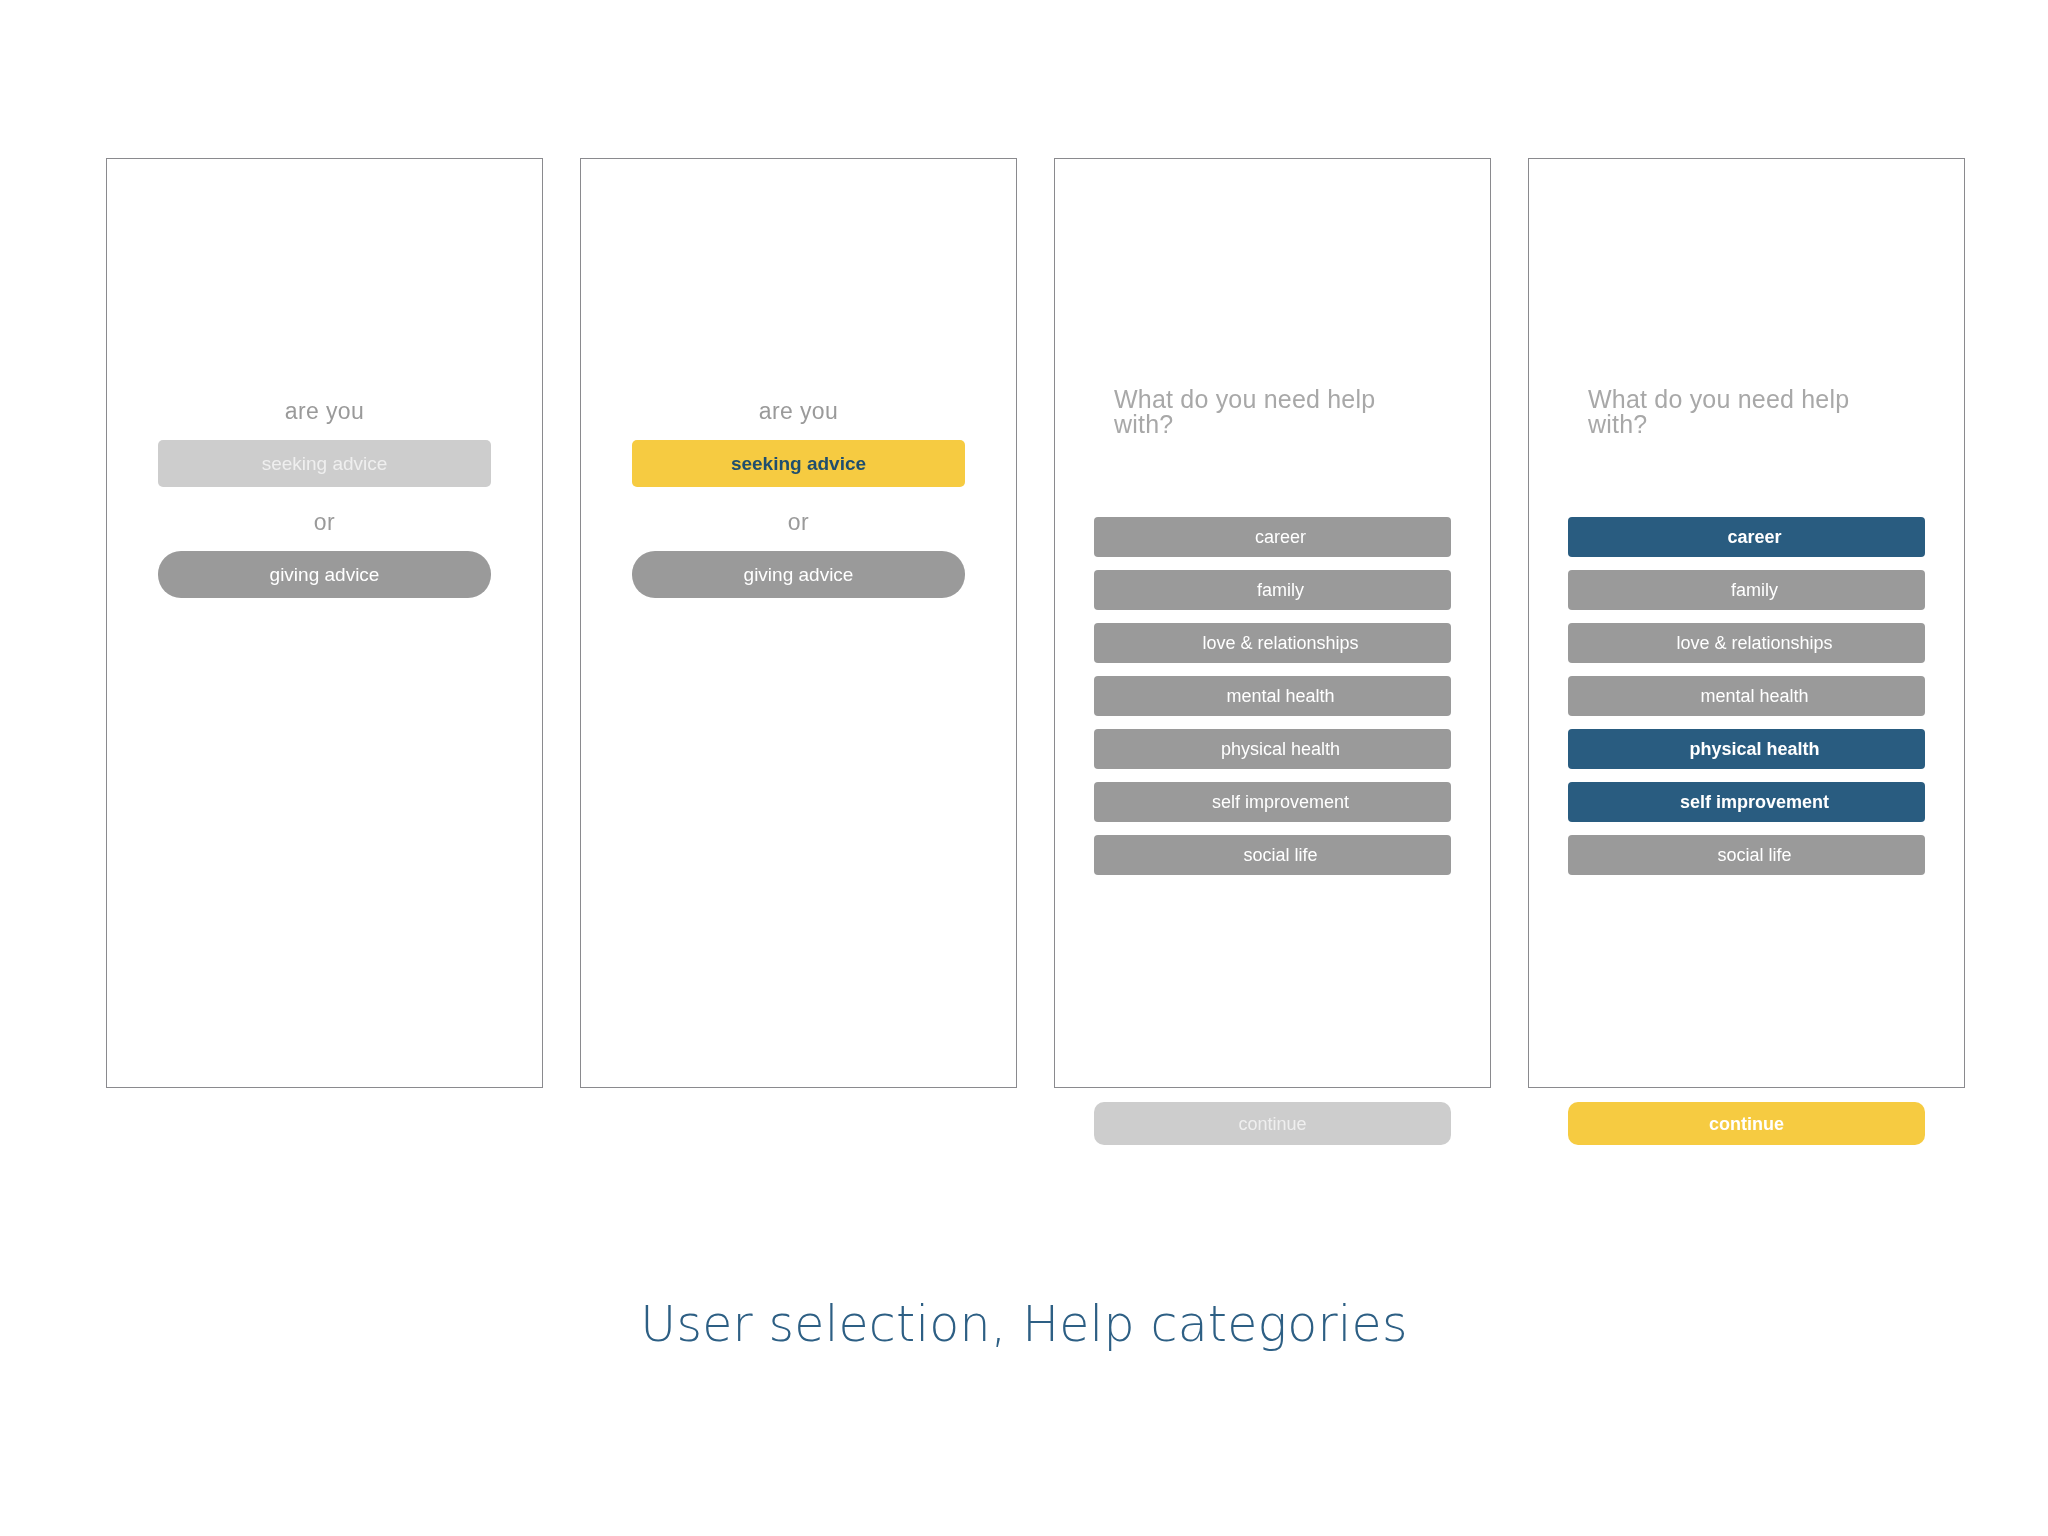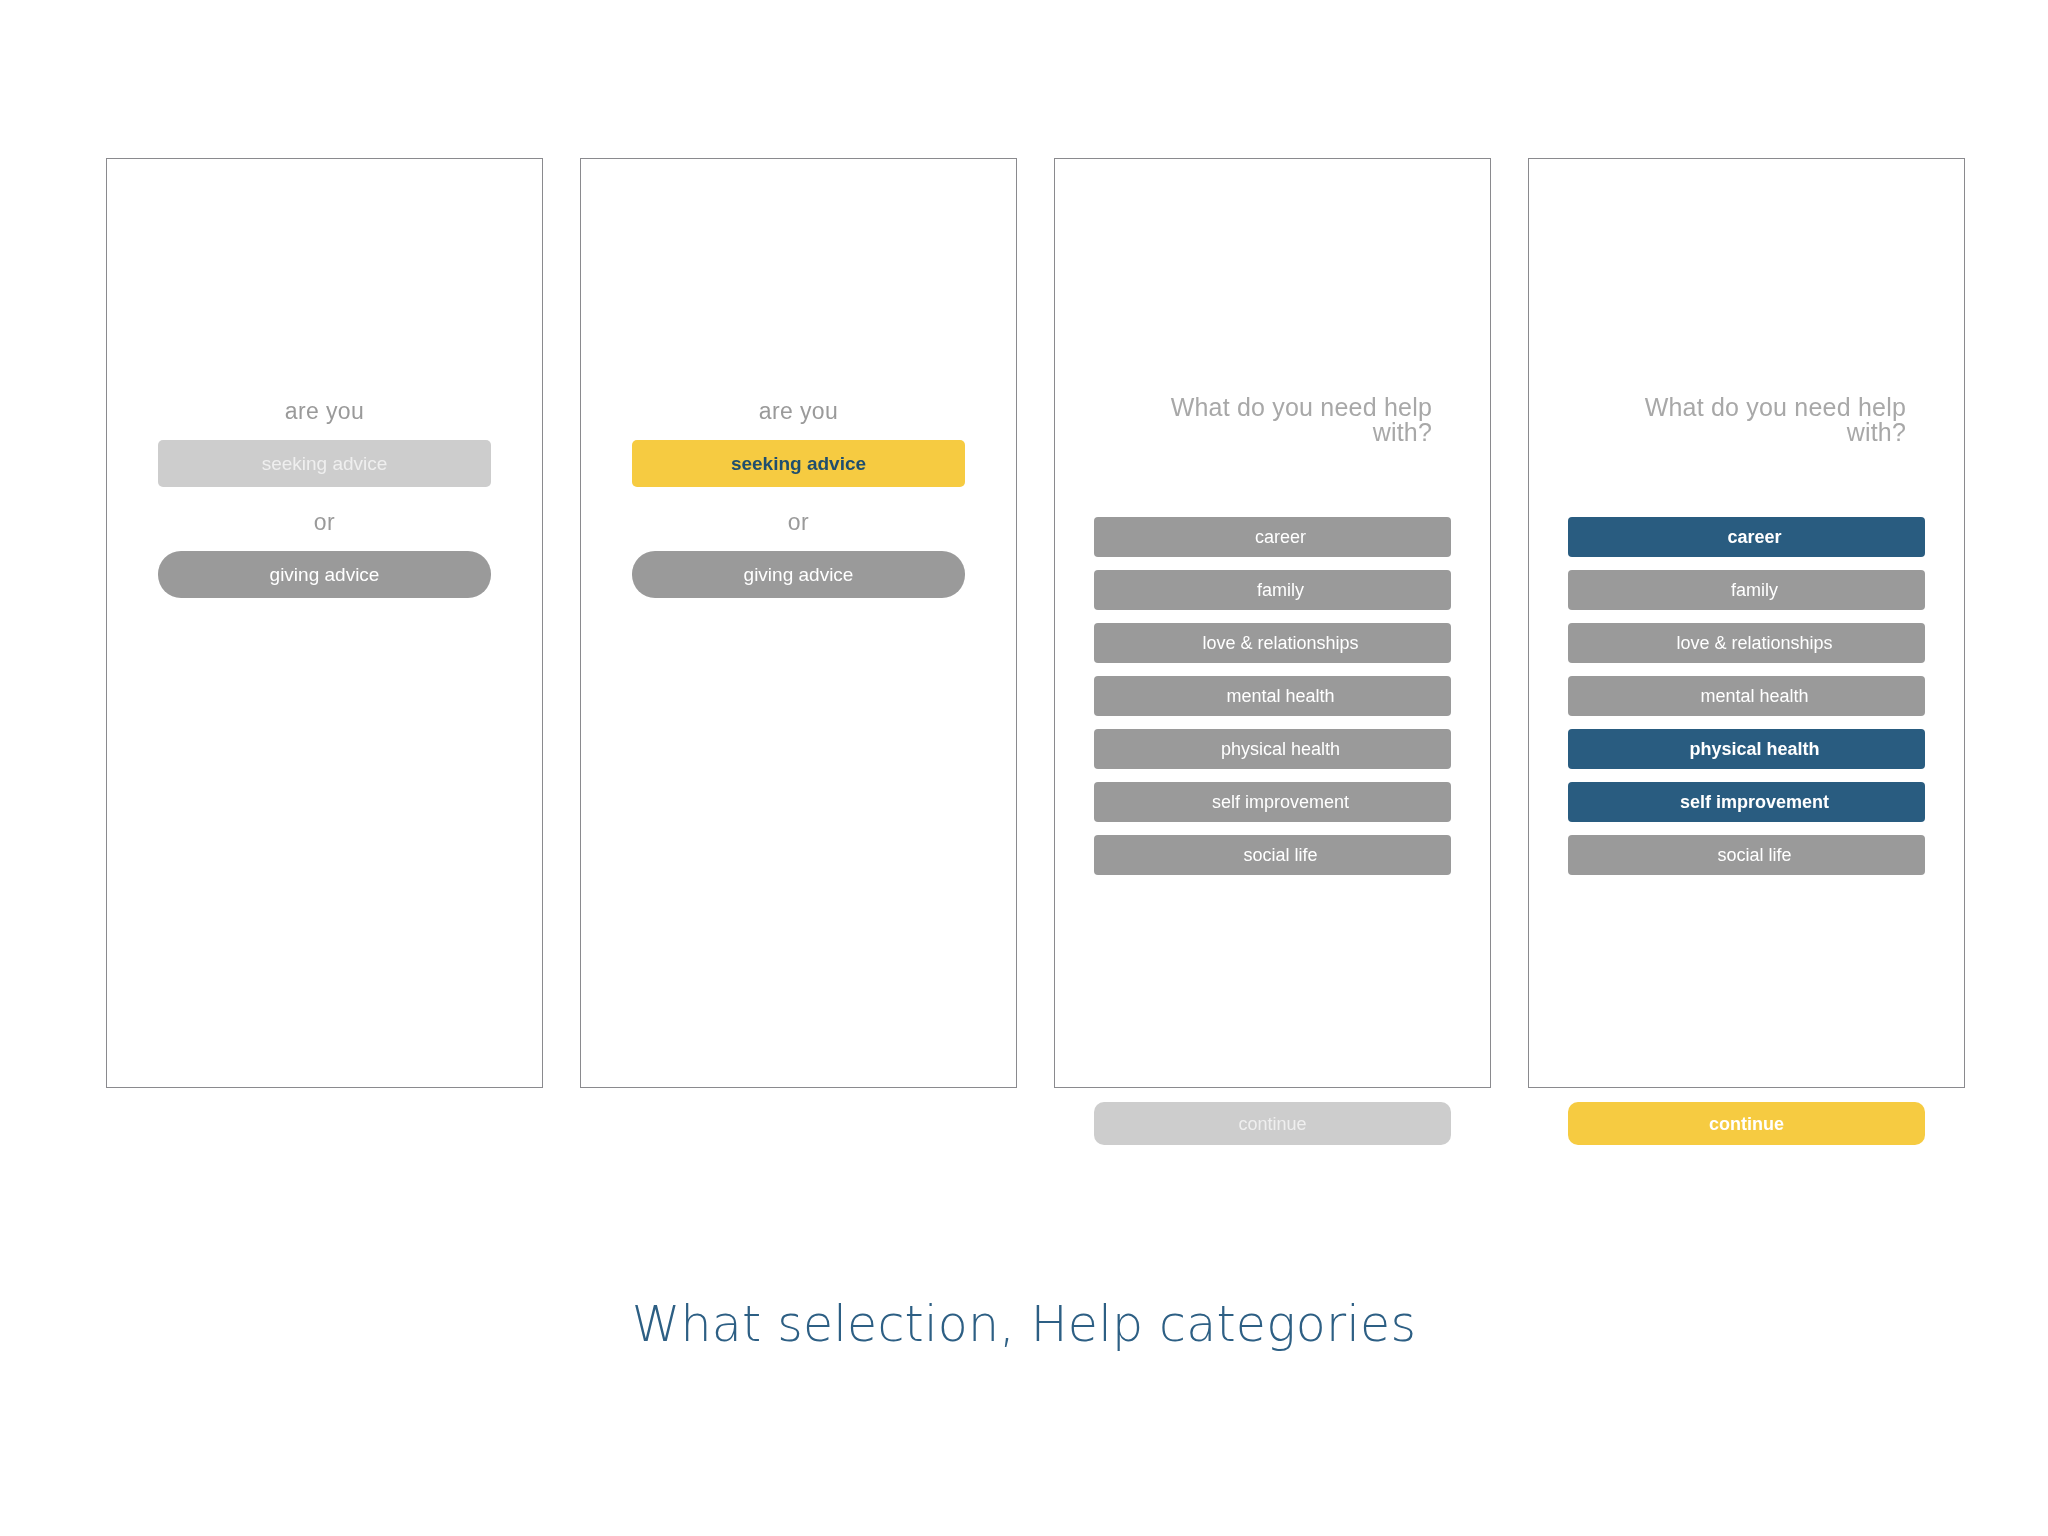--- a/index.html
+++ b/index.html
@@ -107,27 +107,27 @@
     color: #ffffff;
     font-weight: bold;
   }
 
   
   .screen-title {
     position: absolute;
     left: 51px;
     right: 42px;
     top: 220px;
-    text-align: right;
+    text-align: left;
     font-size: 25px;
     color: #a8a8a8;
     font-weight: 400;
     letter-spacing: 0.2px;
     line-height: 1;
-    margin: 16px;
+    margin: 8px;
   }
 
   .cat-list {
     position: absolute;
     left: 39px;
     right: 39px;
     top: 358px;
     display: flex;
     flex-direction: column;
     gap: 13px;
@@ -224,13 +224,13 @@
         <div class="pill state-default">social life</div>
       </div>
       <div class="continue-wrap">
         <div class="pill state-yellow-white">continue</div>
       </div>
     </div>
   </div>
 
 </div>
 
-<div class="caption">What selection, Help categories</div>
+<div class="caption">User selection, Help categories</div>
 
 </body></html>

